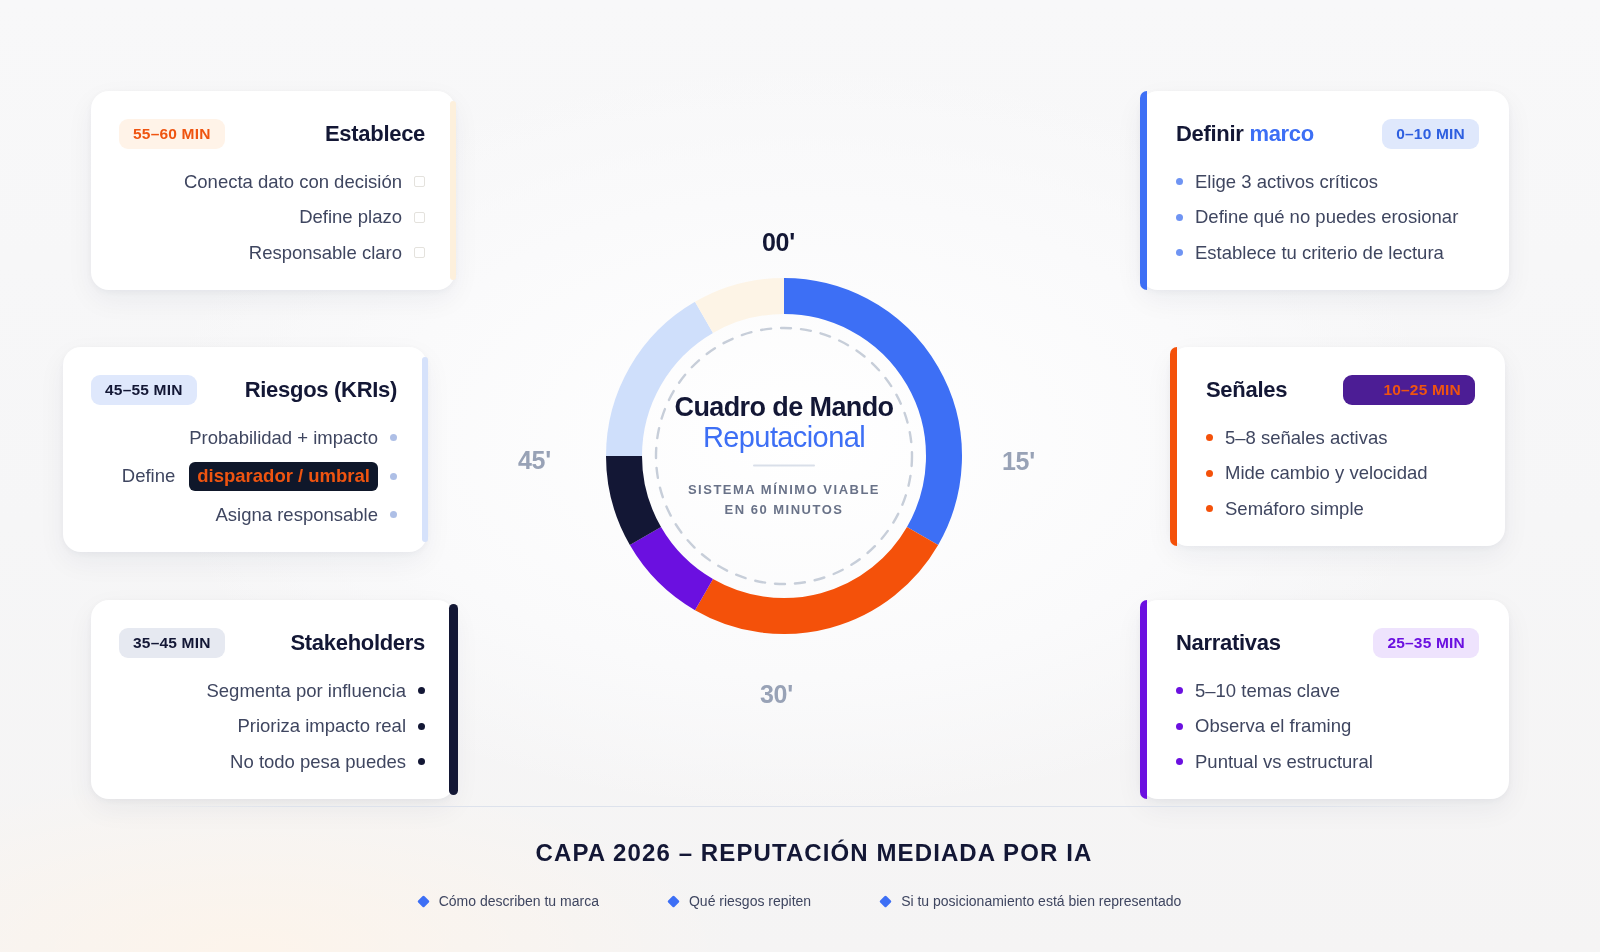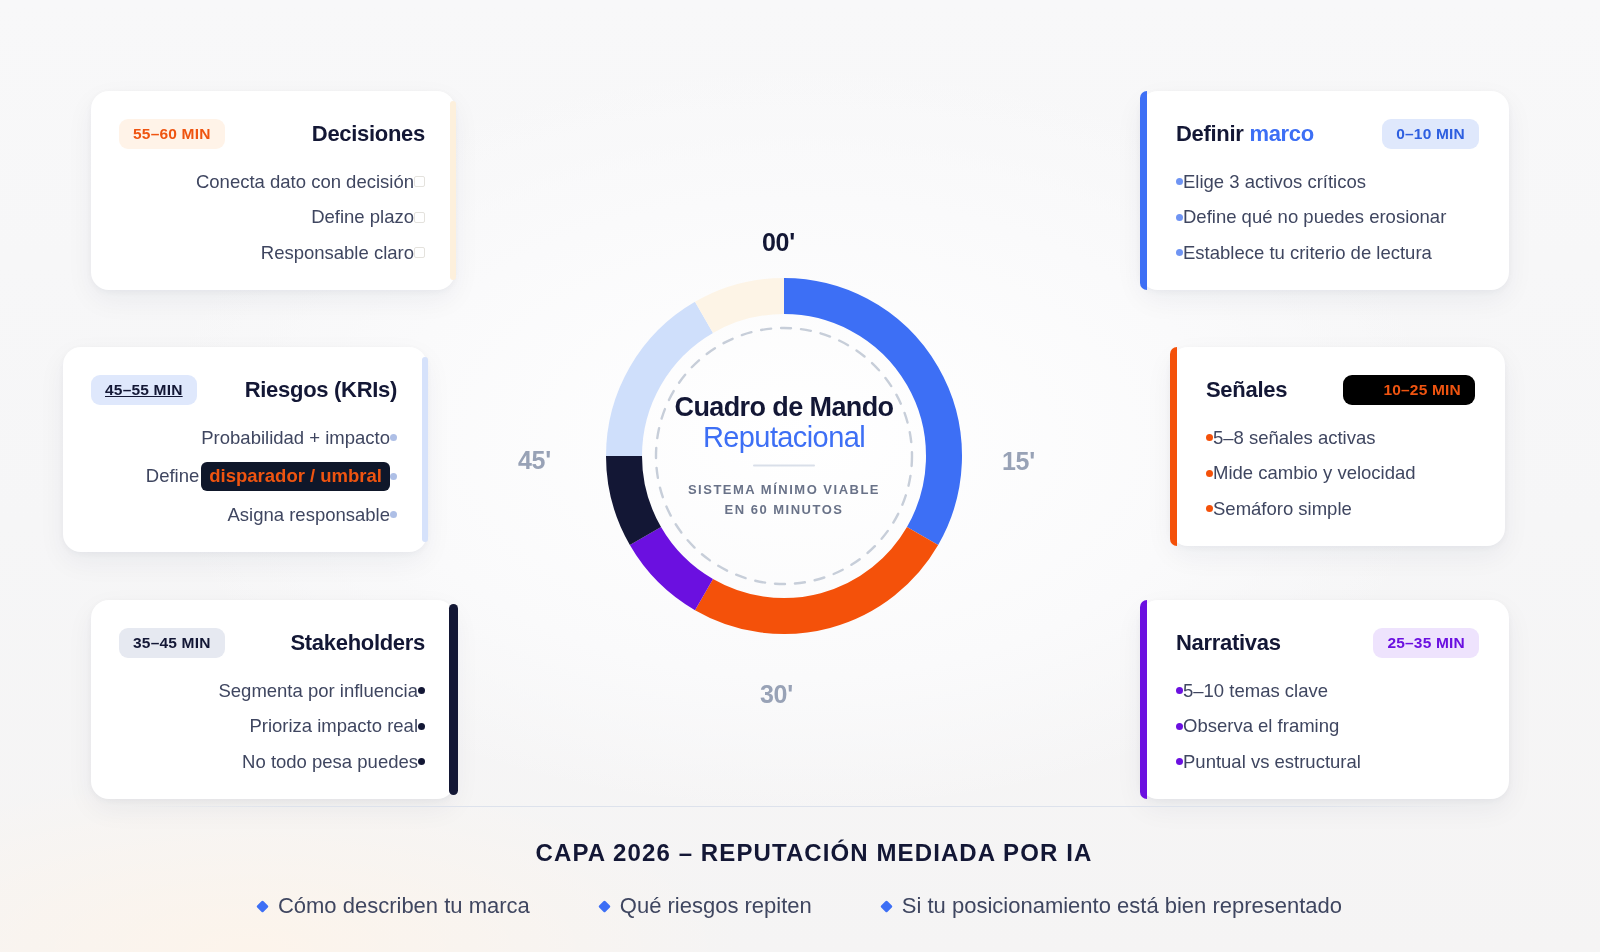--- a/index.html
+++ b/index.html
@@ -82,20 +82,21 @@
     list-style: none;
     margin: 22px 0 0 0;
     padding: 0;
   }
   .bullets li {
     font-size: 18.5px;
     color: #3f4660;
     line-height: 1.22;
     display: flex;
     align-items: center;
+    gap: 12px;
     margin-bottom: 13px;
     white-space: nowrap;
   }
   .bullets li:last-child { margin-bottom: 0; }
   .card.left .bullets li { justify-content: flex-end; }
   .card.right .bullets li { justify-content: flex-start; }
 
   .dot {
     width: 7px; height: 7px;
     border-radius: 50%;
@@ -209,21 +210,21 @@
     margin-top: 26px;
     display: flex;
     justify-content: center;
     align-items: center;
     gap: 70px;
   }
   .f-item {
     display: flex;
     align-items: center;
     gap: 11px;
-    font-size: 22px;
+    font-size: 14px;
     color: #3f4660;
     white-space: nowrap;
   }
   .diamond {
     width: 9px; height: 9px;
     background: #3d6ff5;
     transform: rotate(45deg);
     border-radius: 1.5px;
     flex: 0 0 auto;
   }
@@ -266,42 +267,42 @@
 
   <div class="clock-label" id="lbl-00">00'</div>
   <div class="clock-label" id="lbl-15">15'</div>
   <div class="clock-label" id="lbl-30">30'</div>
   <div class="clock-label" id="lbl-45">45'</div>
 
   <div class="card left" style="left:91px; top:91px; width:364px; padding:28px 30px 26px 28px;">
     <div class="edge r" style="background:#fdf0dc;"></div>
     <div class="card-head">
       <span class="chip" style="background:#fff3e8; color:#ef5410;">55–60 MIN</span>
-      <span class="card-title">Decisiones</span>
+      <span class="card-title">Establece</span>
     </div>
     <ul class="bullets">
       <li>
           <span>Conecta dato con decisión</span>
           <span class="dot hollow"></span>
         </li>
       <li>
           <span>Define plazo</span>
           <span class="dot hollow"></span>
         </li>
       <li>
           <span>Responsable claro</span>
           <span class="dot hollow"></span>
         </li>
     </ul>
   </div>
 
   <div class="card left" style="left:63px; top:347px; width:364px; padding:28px 30px 26px 28px;">
     <div class="edge r" style="background:#d6e2fb;"></div>
     <div class="card-head">
-      <span class="chip" style="background:#dfe8fc; color:#131735;text-decoration:underline;">45–55 MIN</span>
+      <span class="chip" style="background:#dfe8fc; color:#131735;">45–55 MIN</span>
       <span class="card-title">Riesgos (KRIs)</span>
     </div>
     <ul class="bullets">
       <li>
           <span>Probabilidad + impacto</span>
           <span class="dot" style="background:#aebfe6;"></span>
         </li>
       <li>
         <span>Define</span>
         <span class="hl">disparador / umbral</span>
@@ -358,21 +359,21 @@
           <span class="dot" style="background:#6f94f3;"></span>
           <span>Establece tu criterio de lectura</span>
         </li>
     </ul>
   </div>
 
   <div class="card right" style="left:1170px; top:347px; width:335px; padding:28px 30px 26px 36px;">
     <div class="edge l" style="background:#f4510a;"></div>
     <div class="card-head">
       <span class="card-title">Señales</span>
-      <span class="chip" style="background:#000000; color:#ef5410;padding-left:40px;">10–25 MIN</span>
+      <span class="chip" style="background:#4c1d95; color:#ef5410;padding-left:40px;">10–25 MIN</span>
     </div>
     <ul class="bullets">
       <li>
           <span class="dot" style="background:#f4510a;"></span>
           <span>5–8 señales activas</span>
         </li>
       <li>
           <span class="dot" style="background:#f4510a;"></span>
           <span>Mide cambio y velocidad</span>
         </li>

